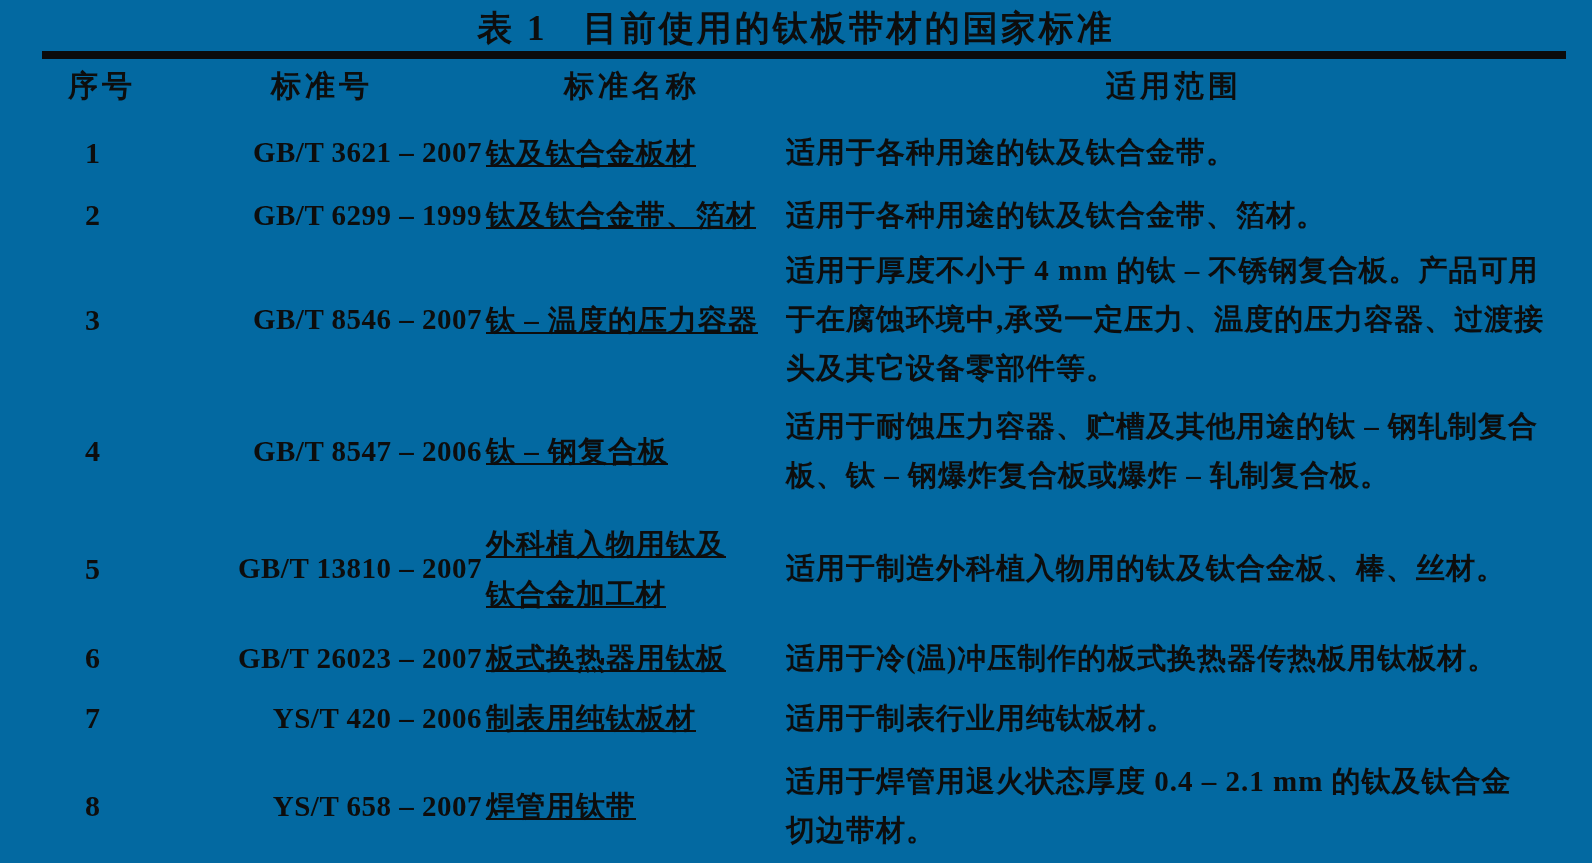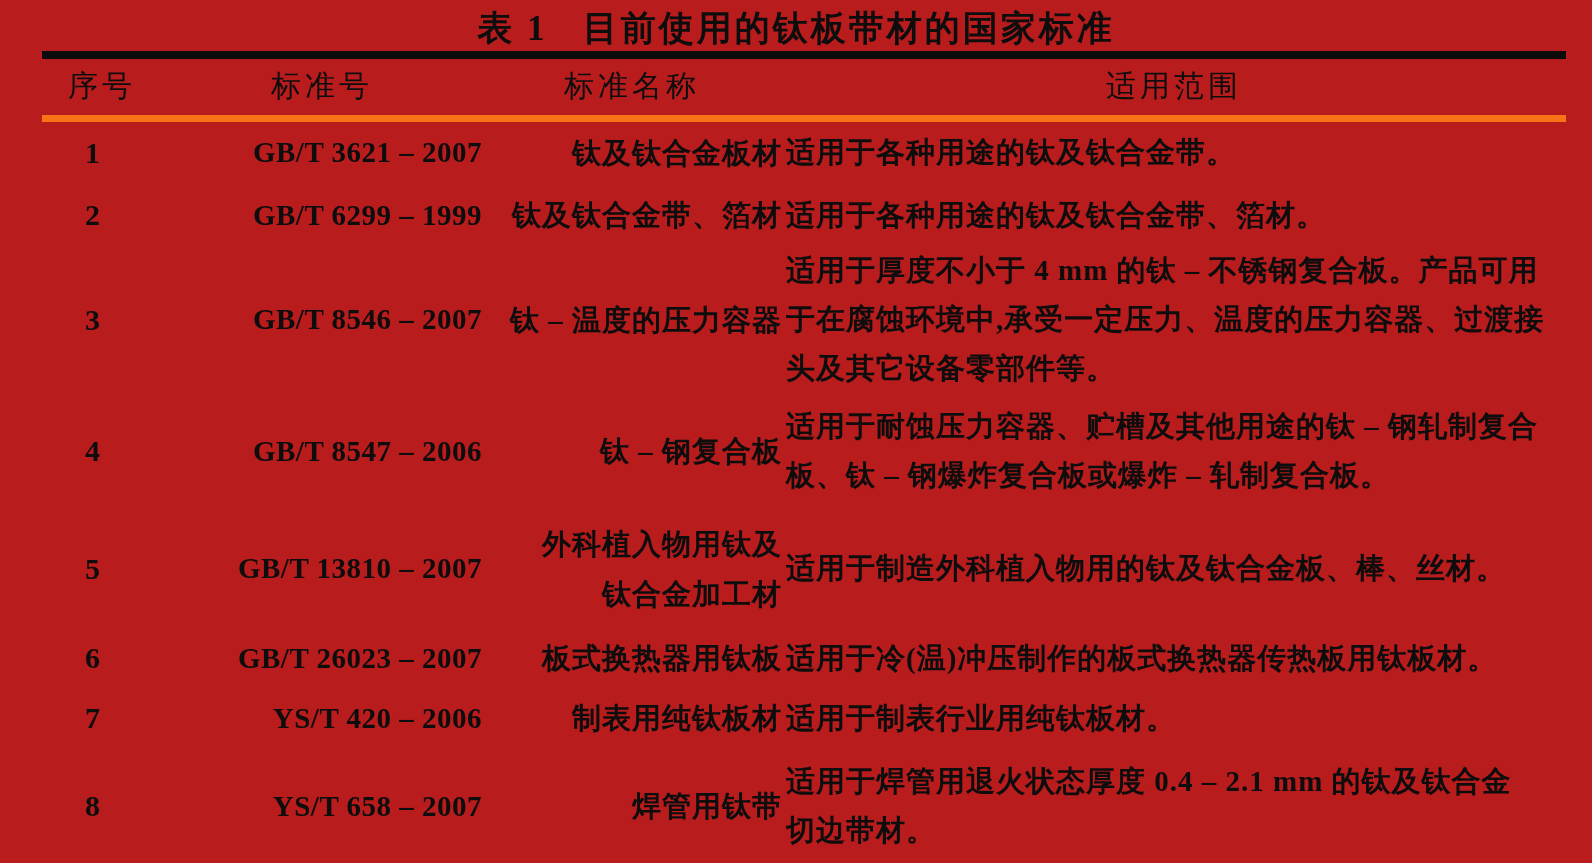--- a/index.html
+++ b/index.html
@@ -11,21 +11,21 @@
     width: 1592px;
     height: 863px;
     font-family: "Liberation Serif", "DejaVu Serif", serif;
     color: #0d0d0d;
     overflow: hidden;
   }
   .page {
     position: relative;
     width: 1592px;
     height: 863px;
-    background: #b91c1c;
+    background: #0369a1;
   }
   .caption {
     height: 46px;
     padding-top: 5px;
     text-align: center;
     font-size: 35px;
     font-weight: bold;
     letter-spacing: 3px;
     white-space: pre;
   }
@@ -36,23 +36,23 @@
     width: 1524px;
   }
   col.c1 { width: 120px; }
   col.c2 { width: 320px; }
   col.c3 { width: 300px; }
   col.c4 { width: 784px; }
 
   thead tr { height: 63px; }
   thead th {
     border-top: 8px solid #0b0b0b;
-    border-bottom: 7px solid #f97316;
+    border-bottom: 7px solid #0369a1;
     font-size: 30px;
-    font-weight: normal;
+    font-weight: bold;
     letter-spacing: 4px;
     text-align: center;
     vertical-align: middle;
     padding: 0;
   }
 
   tbody td {
     font-size: 29px;
     font-weight: bold;
     vertical-align: middle;
@@ -64,24 +64,25 @@
     padding-right: 18px;
     font-size: 30px;
   }
   td.c-std {
     text-align: right;
     padding-left: 22px;
     white-space: nowrap;
     letter-spacing: 0.5px;
   }
   td.c-name {
-    text-align: right;
+    text-align: left;
     padding-left: 4px;
     white-space: pre-line;
     line-height: 50px;
+    text-decoration: underline;
   }
   td.c-scope {
     text-align: left;
     padding-left: 4px;
     padding-right: 4px;
     white-space: pre-line;
     line-height: 49px;
   }
 
   

